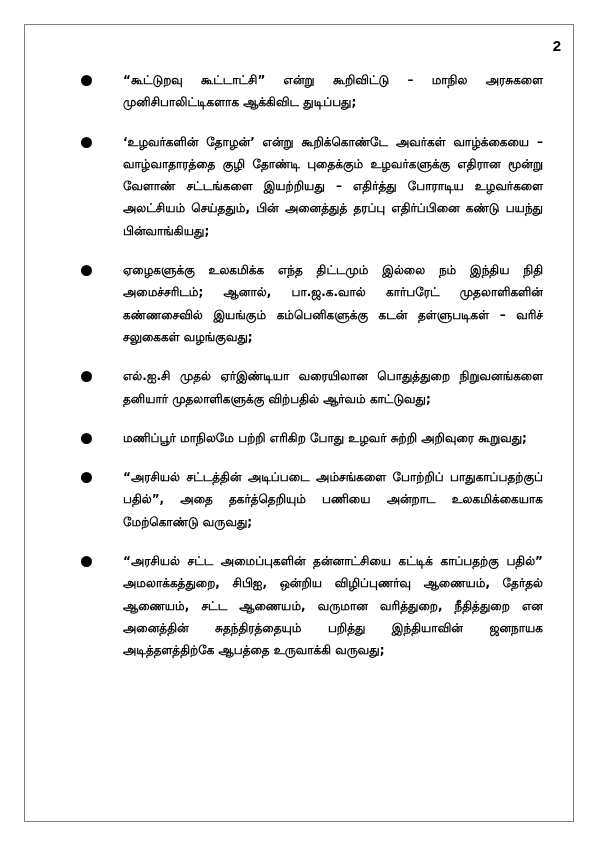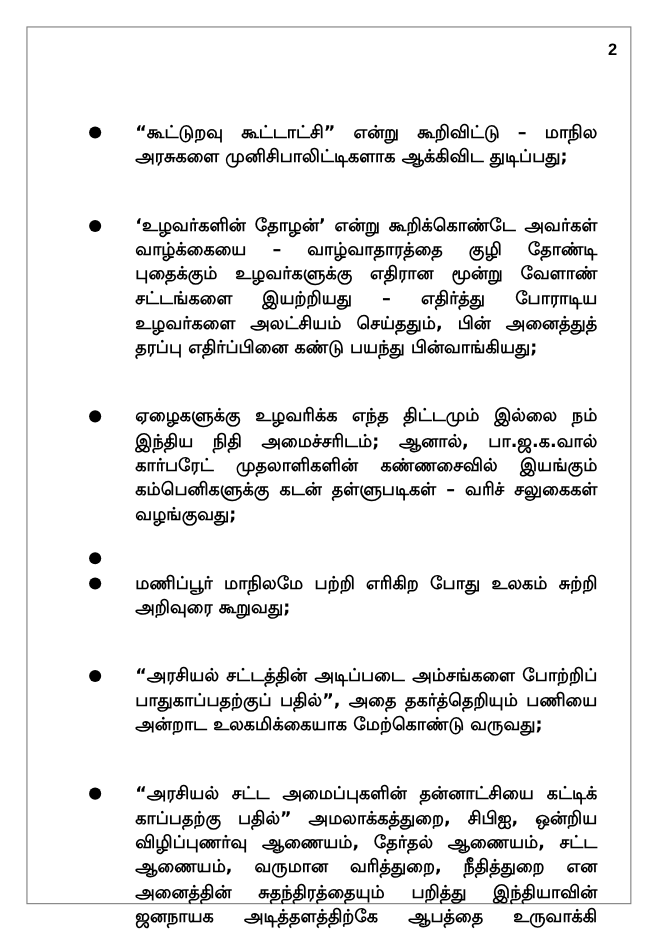--- a/index.html
+++ b/index.html
@@ -2,46 +2,47 @@
 <html><head>
   <meta charset="utf-8">
   <style>
     html, body { margin: 0; padding: 0; background: #ffffff; }
     body { width: 600px; height: 848px; position: relative; overflow: hidden; font-family: "DejaVu Sans", sans-serif; color: #000; }
     .page { position: absolute; left: 24px; top: 24px; width: 550px; height: 798px; border: 1.5px solid #7f7f7f; box-sizing: border-box; background: #fff; }
     .page-number { position: absolute; right: 12px; top: 12px; font-family: "Liberation Sans", sans-serif; font-weight: bold; font-size: 15px; }
     .items { position: absolute; left: 0; top: 44px; width: 100%; }
     .item { position: relative; margin-bottom: 17px; }
     .bullet { position: absolute; left: 56px; top: 6px; width: 11px; height: 11px; border-radius: 50%; background: #000; }
-    .text { margin-left: 98px; margin-right: 30px; font-size: 16px; font-weight: bold; line-height: 22.3px; text-align: justify; letter-spacing: 0; margin-top: 40px; }
+    .text { margin-left: 98px; margin-right: 30px; font-size: 12px; font-weight: bold; line-height: 22.3px; text-align: justify; letter-spacing: 0; }
   </style>
 </head>
 <body>
 
 <div class="page">
   <div class="page-number">2</div>
   <div class="items">
     <div class="item">
       <span class="bullet"></span>
       <div class="text">“கூட்டுறவு கூட்டாட்சி” என்று கூறிவிட்டு – மாநில அரசுகளை முனிசிபாலிட்டிகளாக ஆக்கிவிட துடிப்பது;</div>
     </div>
     <div class="item">
       <span class="bullet"></span>
       <div class="text">‘உழவர்களின் தோழன்’ என்று கூறிக்கொண்டே அவர்கள் வாழ்க்கையை – வாழ்வாதாரத்தை குழி தோண்டி புதைக்கும் உழவர்களுக்கு எதிரான மூன்று வேளாண் சட்டங்களை இயற்றியது – எதிர்த்து போராடிய உழவர்களை அலட்சியம் செய்ததும், பின் அனைத்துத் தரப்பு எதிர்ப்பினை கண்டு பயந்து பின்வாங்கியது;</div>
     </div>
     <div class="item">
       <span class="bullet"></span>
-      <div class="text">ஏழைகளுக்கு உழவரிக்க எந்த திட்டமும் இல்லை நம் இந்திய நிதி அமைச்சரிடம்; ஆனால், பா.ஜ.க.வால் கார்பரேட் முதலாளிகளின் கண்ணசைவில் இயங்கும் கம்பெனிகளுக்கு கடன் தள்ளுபடிகள் – வரிச் சலுகைகள் வழங்குவது;</div>
+      <div class="text">ஏழைகளுக்கு உலகமிக்க எந்த திட்டமும் இல்லை நம் இந்திய நிதி அமைச்சரிடம்; ஆனால், பா.ஜ.க.வால் கார்பரேட் முதலாளிகளின் கண்ணசைவில் இயங்கும் கம்பெனிகளுக்கு கடன் தள்ளுபடிகள் – வரிச் சலுகைகள் வழங்குவது;</div>
     </div>
     <div class="item">
       <span class="bullet"></span>
+      <div class="text">எல்.ஐ.சி முதல் ஏர்இண்டியா வரையிலான பொதுத்துறை நிறுவனங்களை தனியார் முதலாளிகளுக்கு விற்பதில் ஆர்வம் காட்டுவது;</div>
     </div>
     <div class="item">
       <span class="bullet"></span>
-      <div class="text">மணிப்பூர் மாநிலமே பற்றி எரிகிற போது உலகம் சுற்றி அறிவுரை கூறுவது;</div>
+      <div class="text">மணிப்பூர் மாநிலமே பற்றி எரிகிற போது உழவர் சுற்றி அறிவுரை கூறுவது;</div>
     </div>
     <div class="item">
       <span class="bullet"></span>
       <div class="text">“அரசியல் சட்டத்தின் அடிப்படை அம்சங்களை போற்றிப் பாதுகாப்பதற்குப் பதில்”, அதை தகர்த்தெறியும் பணியை அன்றாட உலகமிக்கையாக மேற்கொண்டு வருவது;</div>
     </div>
     <div class="item">
       <span class="bullet"></span>
       <div class="text">“அரசியல் சட்ட அமைப்புகளின் தன்னாட்சியை கட்டிக் காப்பதற்கு பதில்” அமலாக்கத்துறை, சிபிஐ, ஒன்றிய விழிப்புணர்வு ஆணையம், தேர்தல் ஆணையம், சட்ட ஆணையம், வருமான வரித்துறை, நீதித்துறை என அனைத்தின் சுதந்திரத்தையும் பறித்து இந்தியாவின் ஜனநாயக அடித்தளத்திற்கே ஆபத்தை உருவாக்கி வருவது;</div>
     </div>
   </div>

